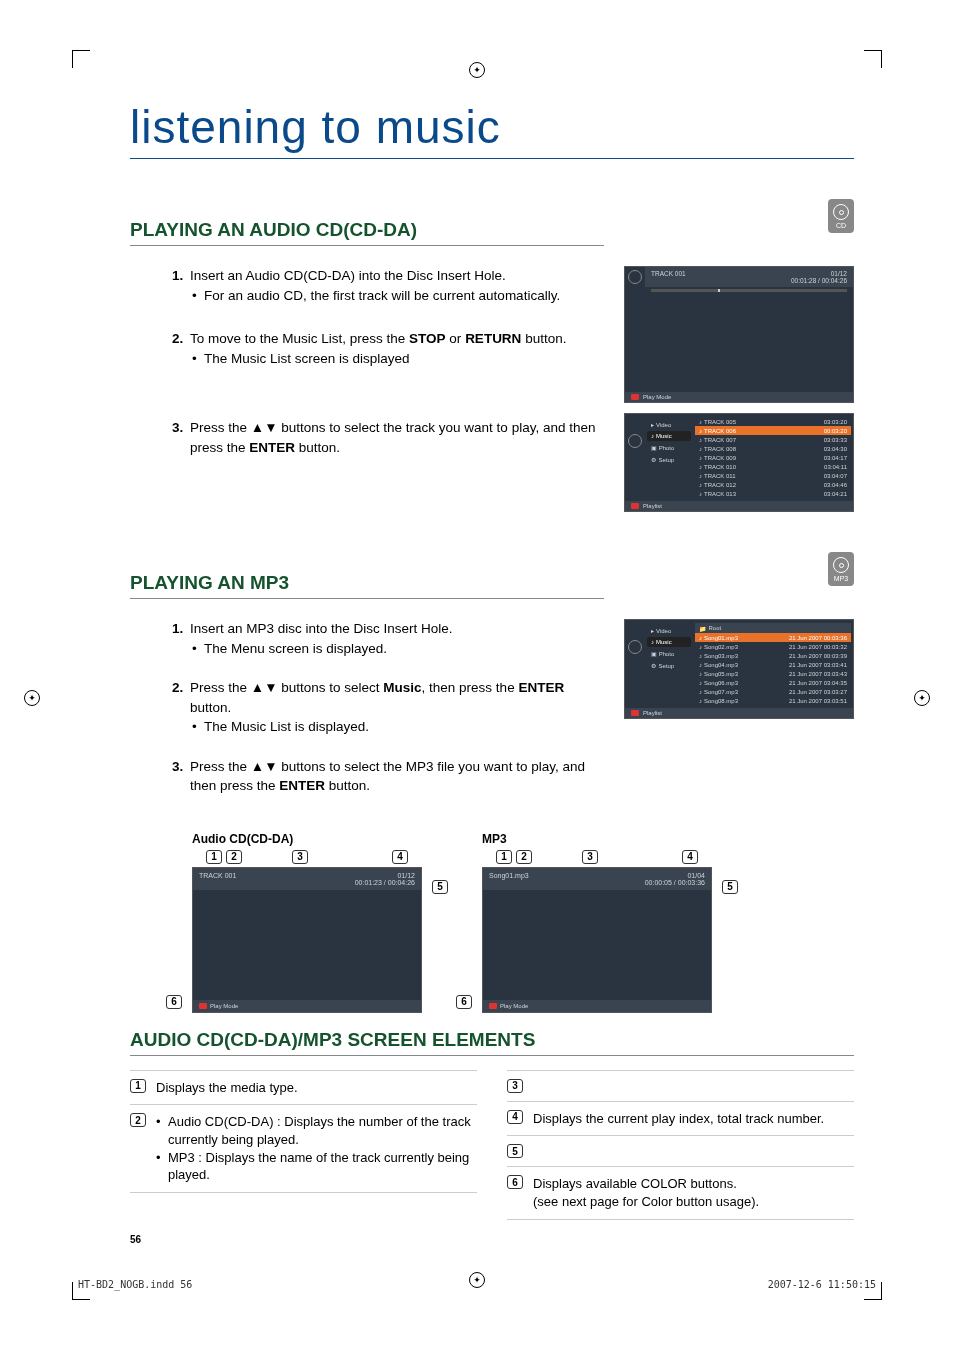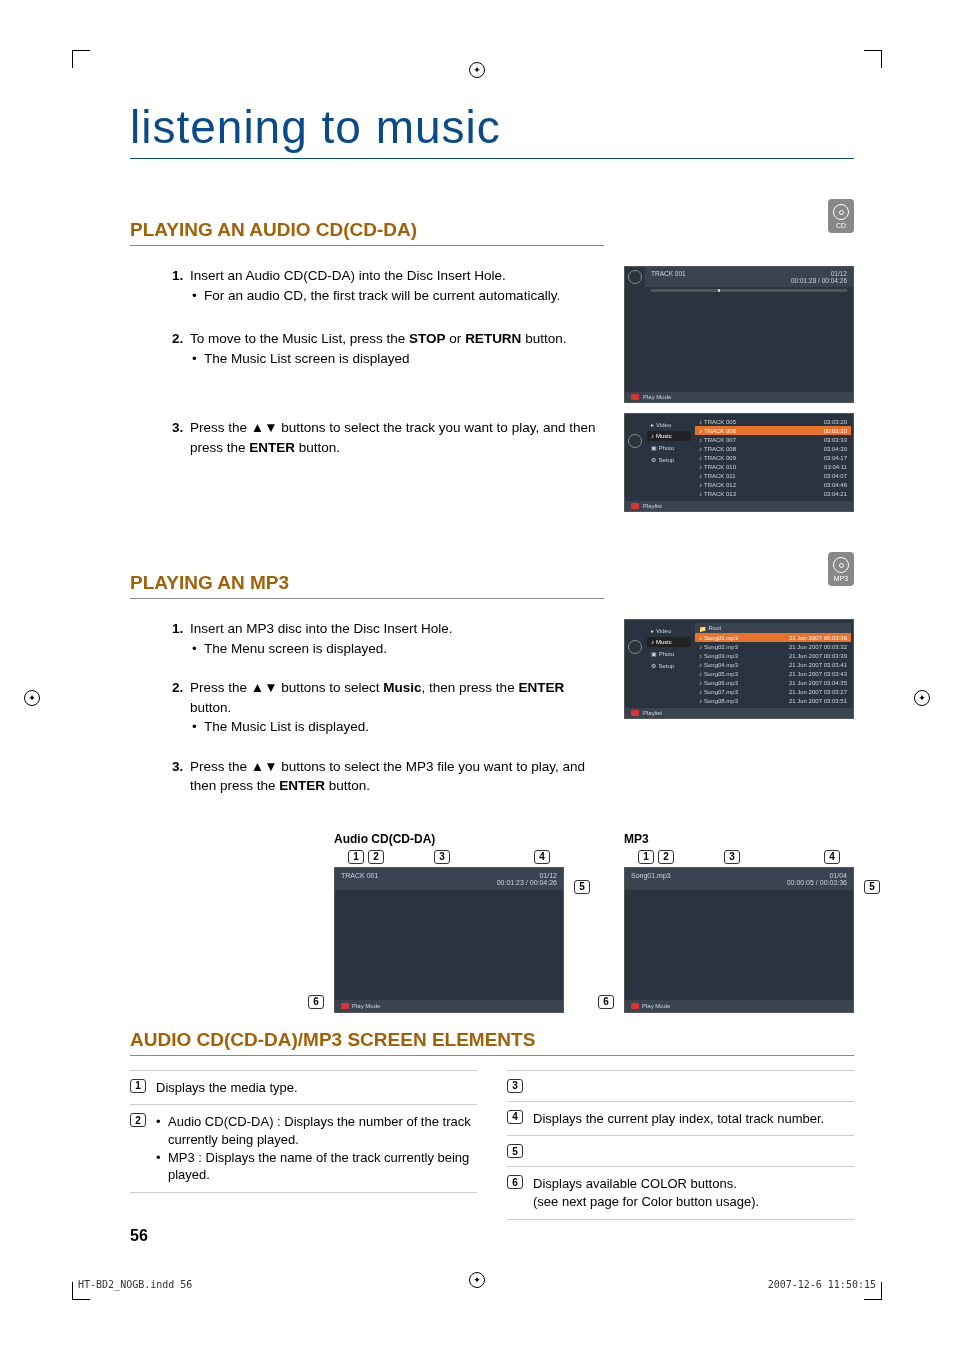--- a/index.html
+++ b/index.html
@@ -10,21 +10,21 @@
   .crop.mr { top:690px; right:24px; }
   .crop.bc { bottom:62px; left:469px; }
   .corner { position:absolute; width:18px; height:18px; }
   .corner.tl { top:50px; left:72px; border-top:1px solid #000; border-left:1px solid #000; }
   .corner.tr { top:50px; right:72px; border-top:1px solid #000; border-right:1px solid #000; }
   .corner.bl { bottom:50px; left:72px; border-bottom:1px solid #000; border-left:1px solid #000; }
   .corner.br { bottom:50px; right:72px; border-bottom:1px solid #000; border-right:1px solid #000; }
 
   .page { padding: 100px 100px 80px 130px; }
   h1 { font-weight: 200; font-size: 46px; color:#0a4a8a; border-bottom:1px solid #0a4a8a; padding-bottom:4px; letter-spacing:1px; margin-bottom:40px; font-family: "Helvetica Neue", Arial, sans-serif;}
-  h2 { font-weight: bold; font-size:19px; color:#a16207; border-bottom:1px solid #888; padding-bottom:4px; margin:20px 0 14px 0; }
+  h2 { font-weight: bold; font-size:19px; color:#14532d; border-bottom:1px solid #888; padding-bottom:4px; margin:20px 0 14px 0; }
 
   .section-row { display:flex; gap:20px; align-items:flex-start; margin-bottom:6px; }
   .instructions { flex:1; font-size:13.5px; line-height:1.45; }
   .instructions ol { list-style:none; padding-left:60px; }
   .instructions li { margin-bottom:20px; position:relative; }
   .instructions li .num { position:absolute; left:-18px; font-weight:bold; }
   .instructions .bullet { padding-left:14px; position:relative; }
   .instructions .bullet::before { content:"•"; position:absolute; left:2px; }
   .screenshot-col { width:230px; flex-shrink:0; }
 
@@ -47,21 +47,21 @@
   .ui.list .side { width:48px; background:#2a3440; padding:4px 0; }
   .ui.list .side .tab { padding:2px 4px; margin:1px 2px; font-size:6px; border-radius:2px; display:flex; align-items:center; gap:2px; }
   .ui.list .side .tab.sel { background:#222; color:#fff; }
   .ui.list .main { flex:1; padding:3px 2px; }
   .ui.list .row { display:flex; justify-content:space-between; padding:1.5px 4px; font-size:6px; }
   .ui.list .row.sel { background:#e8722a; color:#fff; }
   .ui.list .row .nm { display:flex; align-items:center; gap:2px; }
   .noteicon { font-size:6px; }
 
   
-  .anno-row { display:flex; gap:60px; margin:16px 0 6px 62px;justify-content:flex-end; }
+  .anno-row { display:flex; gap:60px; margin:16px 0 6px 62px; }
   .anno-block { position:relative; }
   .anno-block .lbl { font-weight:bold; font-size:12px; margin-bottom:4px; }
   .callrow { display:flex; gap:4px; margin-bottom:3px; }
   .callout { width:16px; height:14px; border:1px solid #333; border-radius:3px; display:flex; align-items:center; justify-content:center; font-size:10px; font-weight:bold; background:#fff; }
   .anno-ui { width:230px; background:#2a3440; border:1px solid #555; }
   .anno-ui .topbar { display:flex; justify-content:space-between; padding:4px 6px; background:#3a4450; font-size:7px; color:#cdd3da; }
   .anno-ui .topbar .r { text-align:right; }
   .anno-ui .body { height:110px; }
   .anno-ui .footer { background:#3a4450; padding:3px 6px; font-size:6px; color:#cdd3da; display:flex; align-items:center; gap:3px; }
   .anno-ui .footer .btn { width:8px; height:6px; background:#d33; border-radius:1px; }
@@ -73,21 +73,21 @@
   .elements { display:flex; gap:30px; margin-top:10px; font-size:13px; }
   .elements .col { flex:1; }
   .elem-row { display:flex; border-bottom:1px solid #ccc; padding:8px 0; gap:10px; }
   .elem-row:first-child { border-top:1px solid #ccc; }
   .elem-row .cnum { flex-shrink:0; }
   .elem-row .txt { flex:1; line-height:1.35; }
   .elem-row .txt .sub { padding-left:12px; position:relative; }
   .elem-row .txt .sub::before { content:"•"; position:absolute; left:0; }
 
   .pagemeta { position:absolute; bottom:60px; left:78px; right:78px; display:flex; justify-content:space-between; font-size:10px; color:#333; font-family: monospace;}
-  .pagenum { position:absolute; bottom:105px; left:130px; font-weight:bold; font-size:16px; }
+  .pagenum { position:absolute; bottom:105px; left:130px; font-weight:bold; font-size:10px; }
 
   b { font-weight:bold; }
 </style>
 </head>
 <body>
 
 <div class="corner tl"></div>
 <div class="corner tr"></div>
 <div class="corner bl"></div>
 <div class="corner br"></div>

